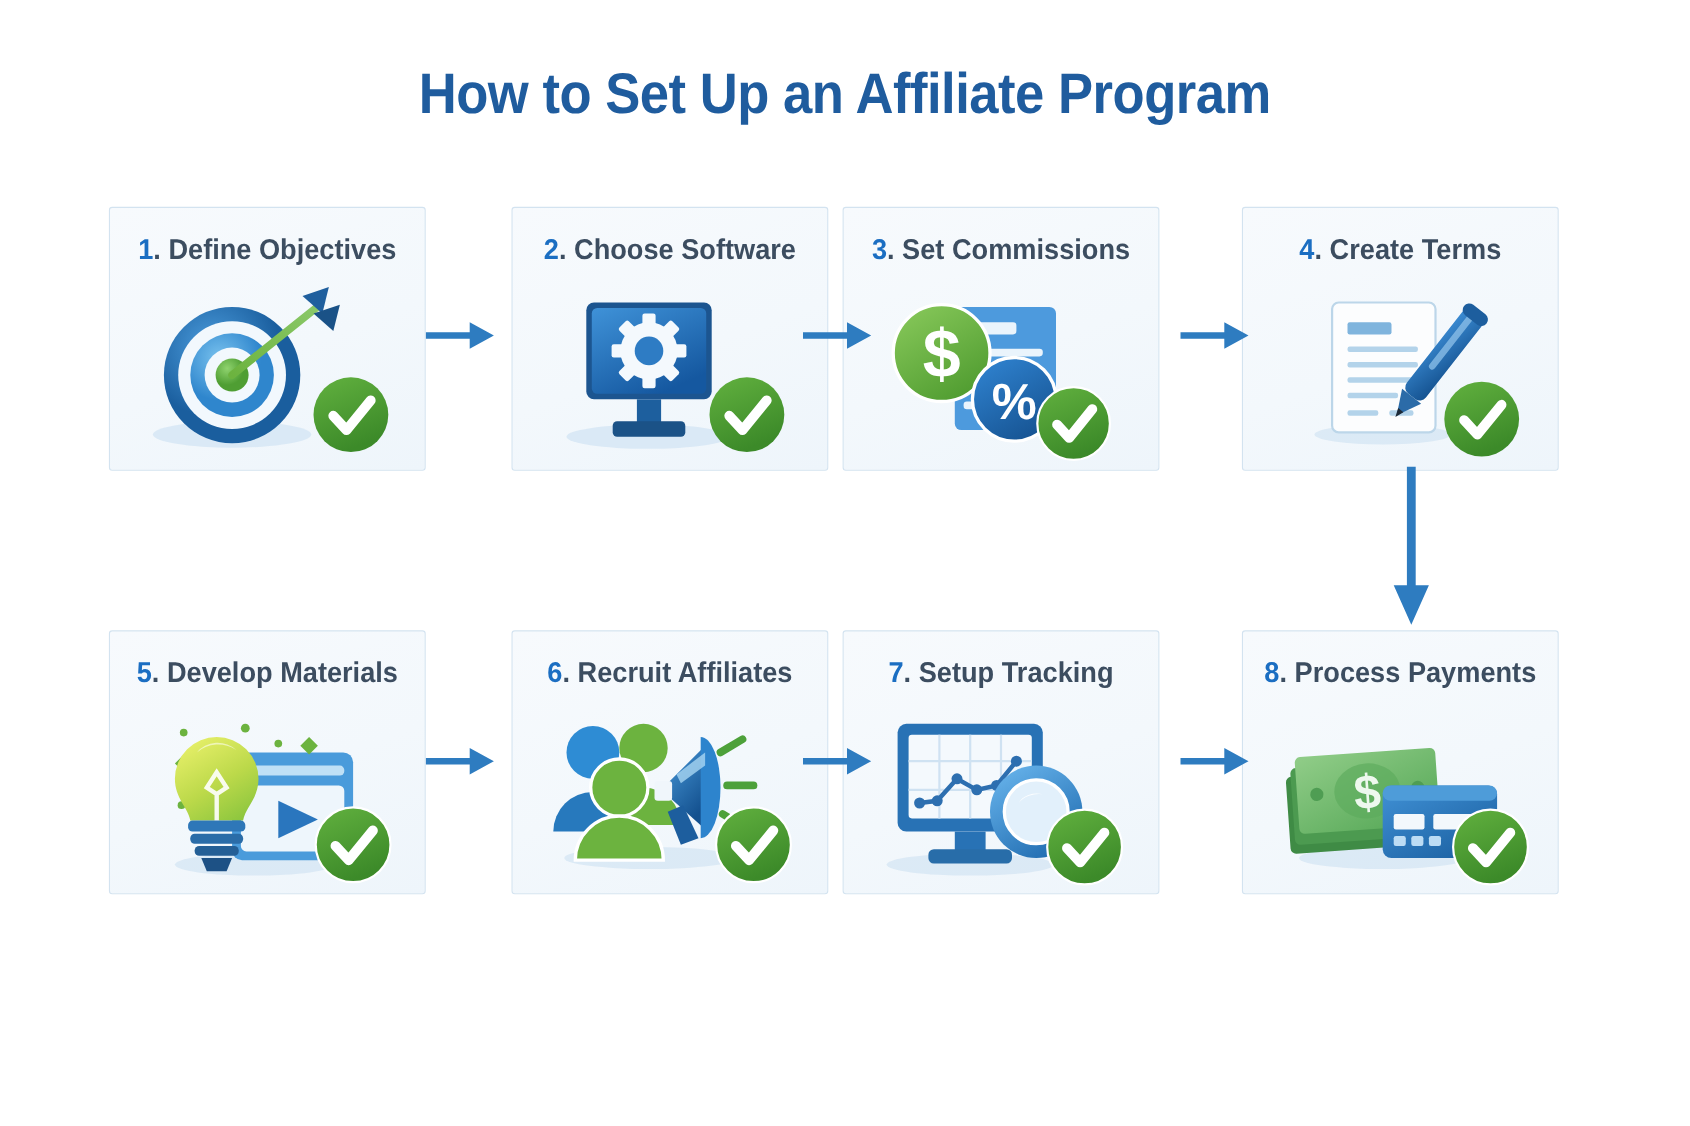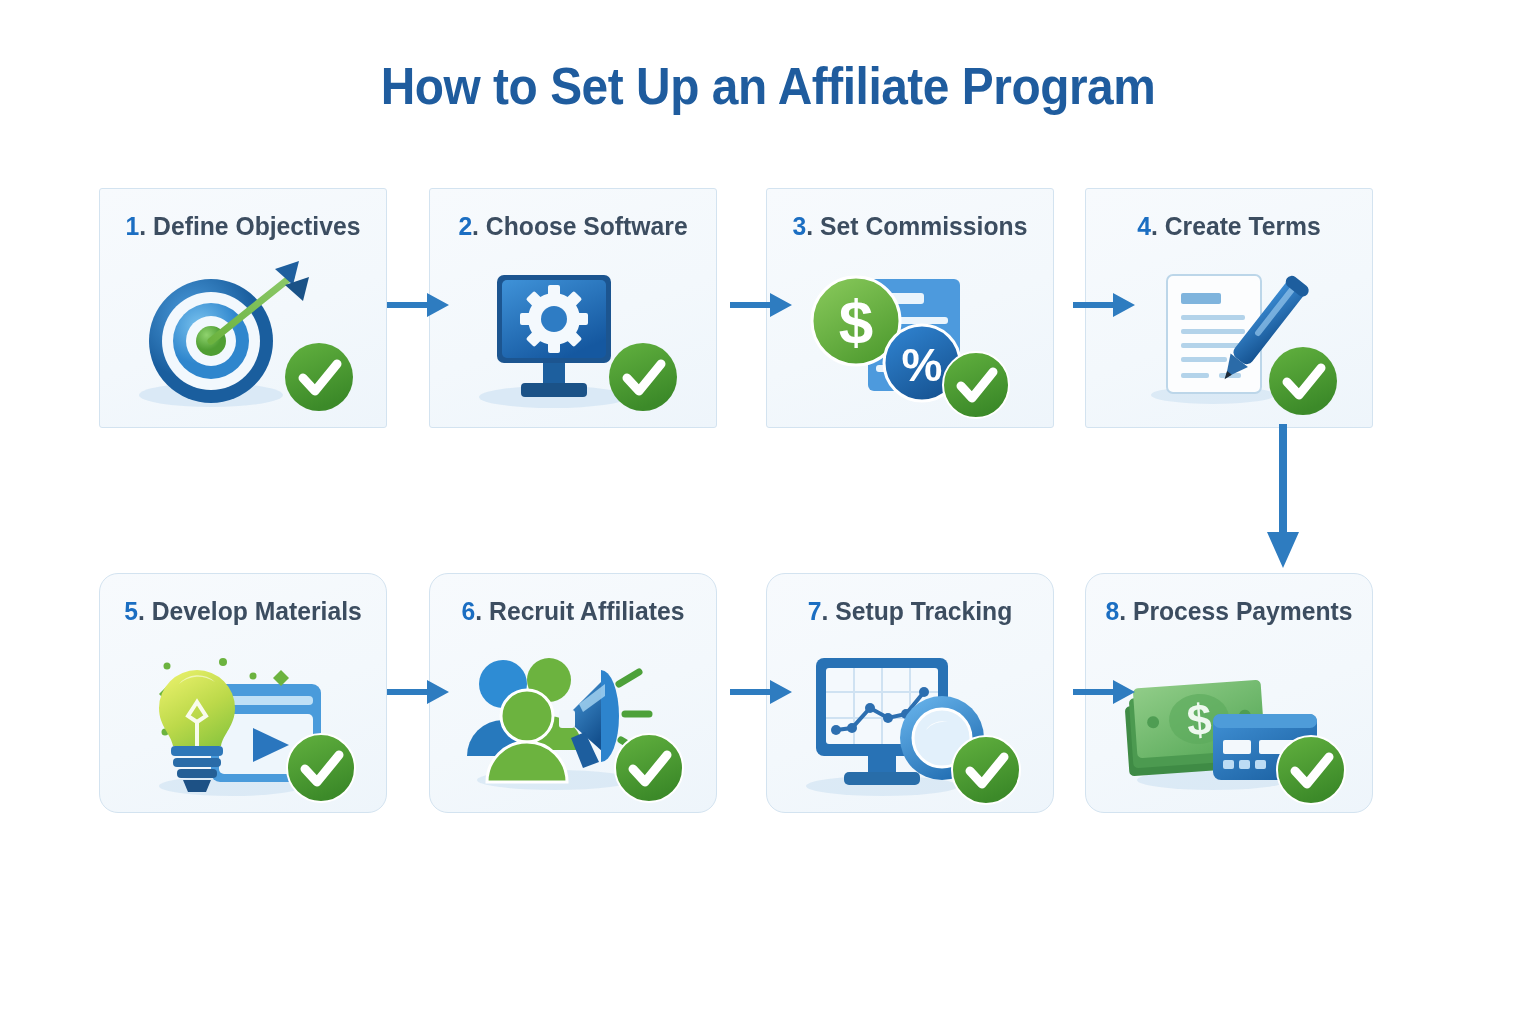--- a/index.html
+++ b/index.html
@@ -45,25 +45,25 @@
     position: absolute;
     width: 288px;
     height: 240px;
     background: linear-gradient(160deg, #f7fafd 0%, #f3f8fc 55%, #eef5fb 100%);
     border: 1px solid #d3e3f0;
     border-radius: 3px;
     box-sizing: border-box;
     overflow: hidden;
   }
   .card.row1 { top: 188px; }
-  .card.row2 { top: 573px; border-radius: 19px; }
+  .card.row2 { top: 573px; }
   .card.c1 { left: 86px; }
-  .card.c2 { left: 416px; }
+  .card.c2 { left: 452px; }
   .card.c3 { left: 753px; }
-  .card.c4 { left: 1072px; }
+  .card.c4 { left: 1116px; }
 
   .card-title {
     position: absolute;
     top: 22px;
     left: 0;
     width: 100%;
     text-align: center;
     font-size: 26px;
     font-weight: bold;
     color: #3c4d60;

